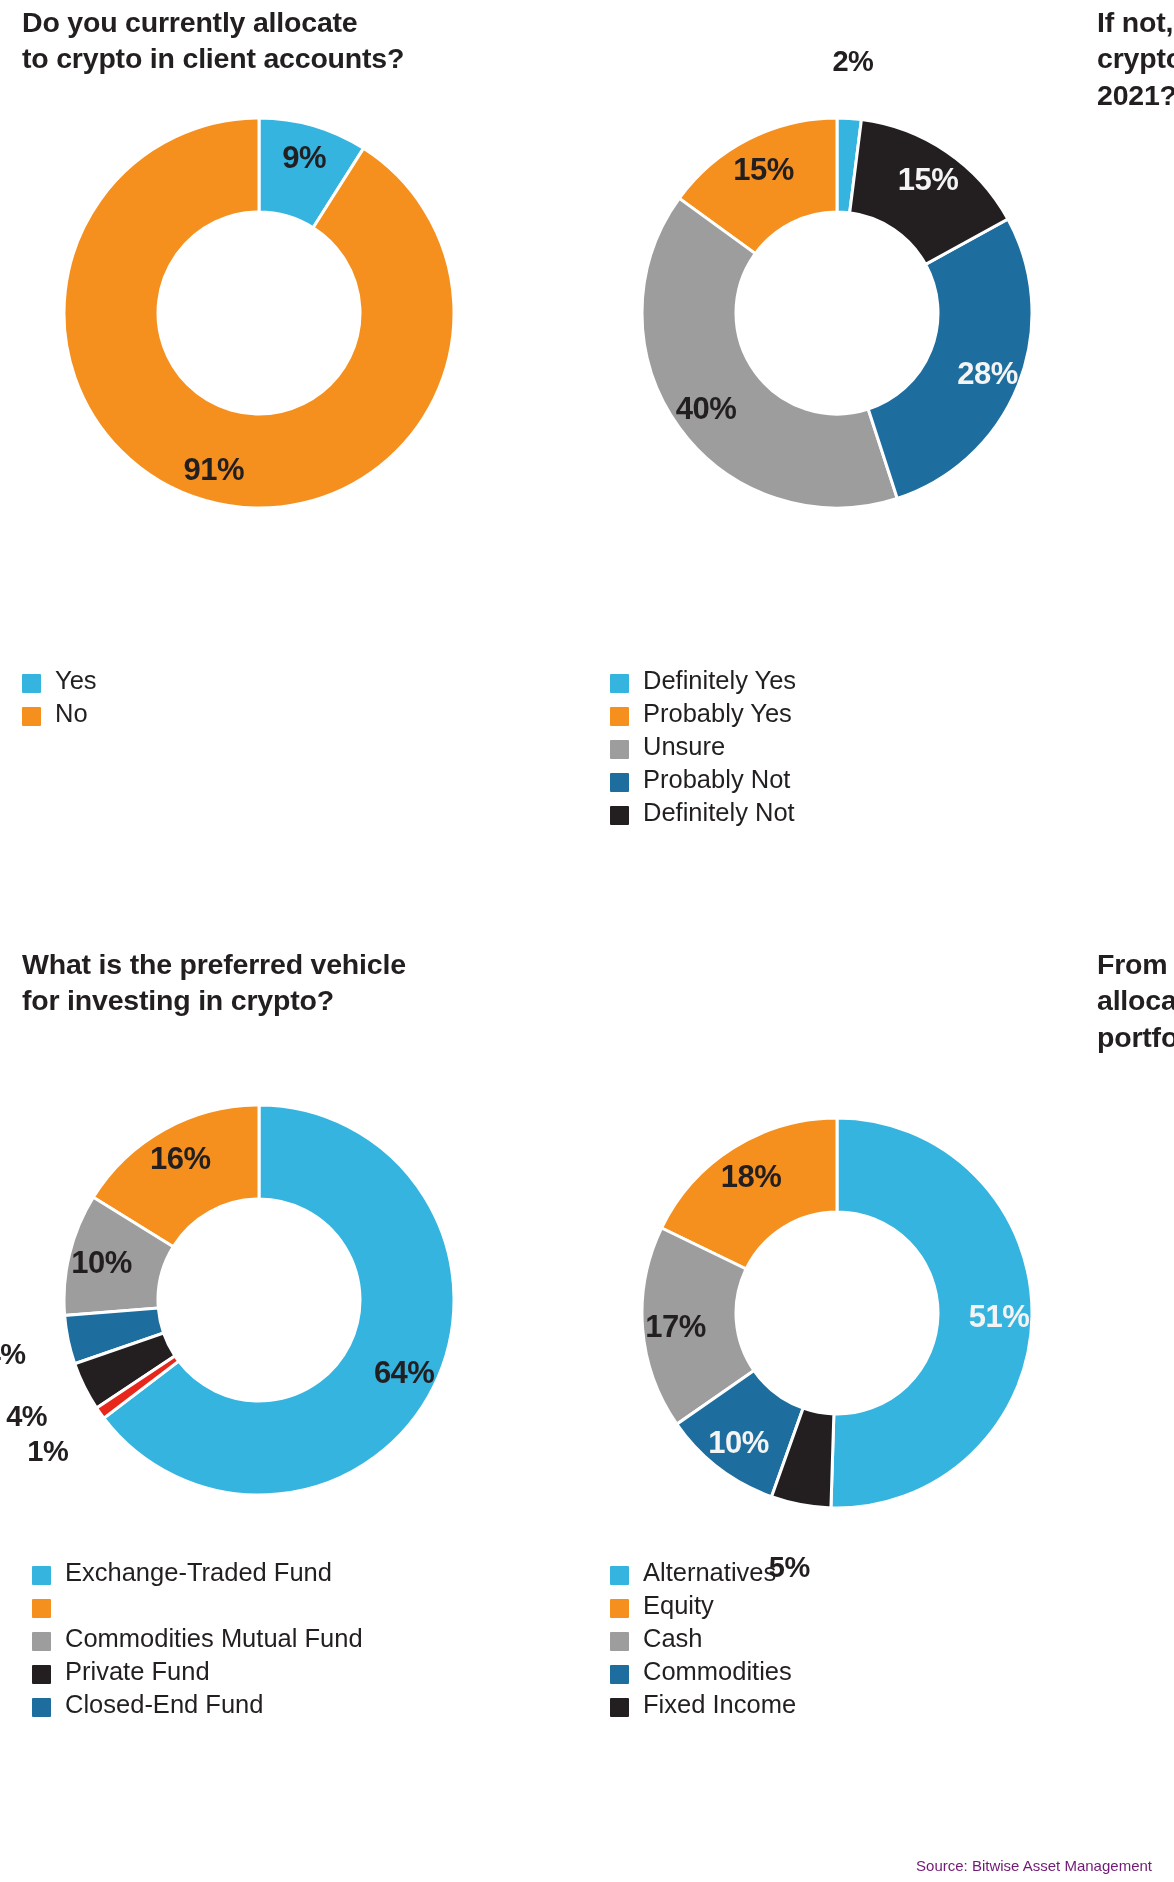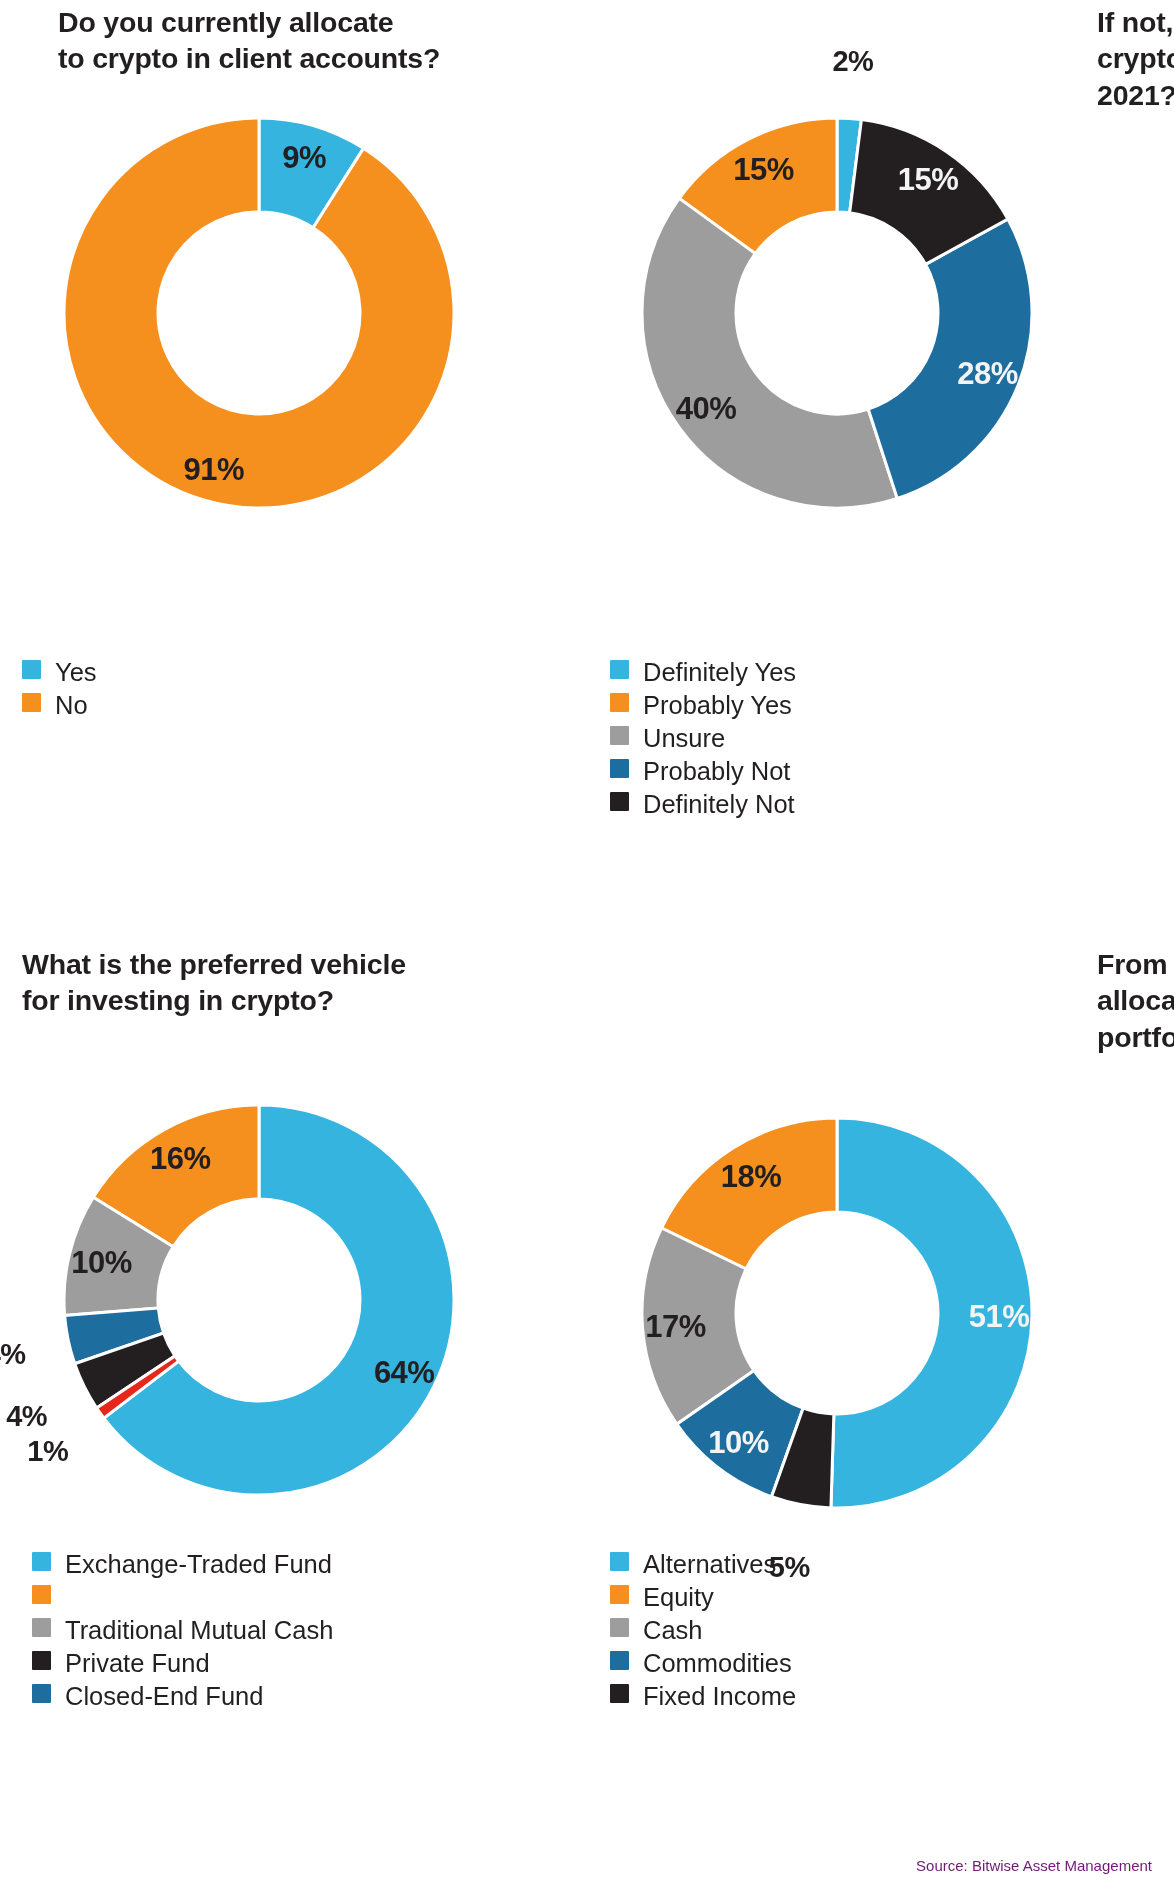--- a/index.html
+++ b/index.html
@@ -30,21 +30,21 @@
 
   .q-title {
     font-weight: bold;
     font-size: 28.5px;
     line-height: 1.28;
     letter-spacing: -0.2px;
     color: #231f20;
     margin: 0;
     padding: 0;
   }
-  .title-tl { position: absolute; left: 22px;  top: 4px; width: 430px; margin-left: 36px; }
+  .title-tl { position: absolute; left: 22px;  top: 4px; width: 430px; }
   .title-tr { position: absolute; left: 510px; top: 4px; width: 440px; }
   .title-bl { position: absolute; left: 22px;  top: 6px; width: 430px; }
   .title-br { position: absolute; left: 510px; top: 6px; width: 420px; }
 
   .chart-wrap { position: absolute; }
   .chart-wrap svg { display: block; overflow: visible; }
 
   .slice-label {
     font-family: "Liberation Sans", sans-serif;
     font-weight: bold;
@@ -54,21 +54,21 @@
   .slice-label.sm { font-size: 29px; }
 
   .legend {
     position: absolute;
     display: flex;
     flex-direction: column;
     gap: 0px;
   }
   .legend-row {
     display: flex;
-    align-items: flex-start;
+    align-items: flex-end;
     height: 33px;
     gap: 14px;
   }
   .swatch {
     width: 19px;
     height: 19px;
     flex: 0 0 19px;
     border-radius: 1px;
   }
   .legend-label {
@@ -183,21 +183,21 @@
     <div class="legend" style="left:32px; top:612px;">
         <div class="legend-row">
           <span class="swatch" style="background: rgb(53, 180, 224);"></span>
           <span class="legend-label">Exchange-Traded Fund</span>
         </div>
         <div class="legend-row">
           <span class="swatch" style="background: rgb(245, 144, 31);"></span>
         </div>
         <div class="legend-row">
           <span class="swatch" style="background: rgb(157, 157, 157);"></span>
-          <span class="legend-label">Traditional Mutual Cash</span>
+          <span class="legend-label">Commodities Mutual Fund</span>
         </div>
         <div class="legend-row">
           <span class="swatch" style="background: rgb(35, 31, 32);"></span>
           <span class="legend-label">Private Fund</span>
         </div>
         <div class="legend-row">
           <span class="swatch" style="background: rgb(29, 109, 158);"></span>
           <span class="legend-label">Closed-End Fund</span>
         </div>
       </div>

